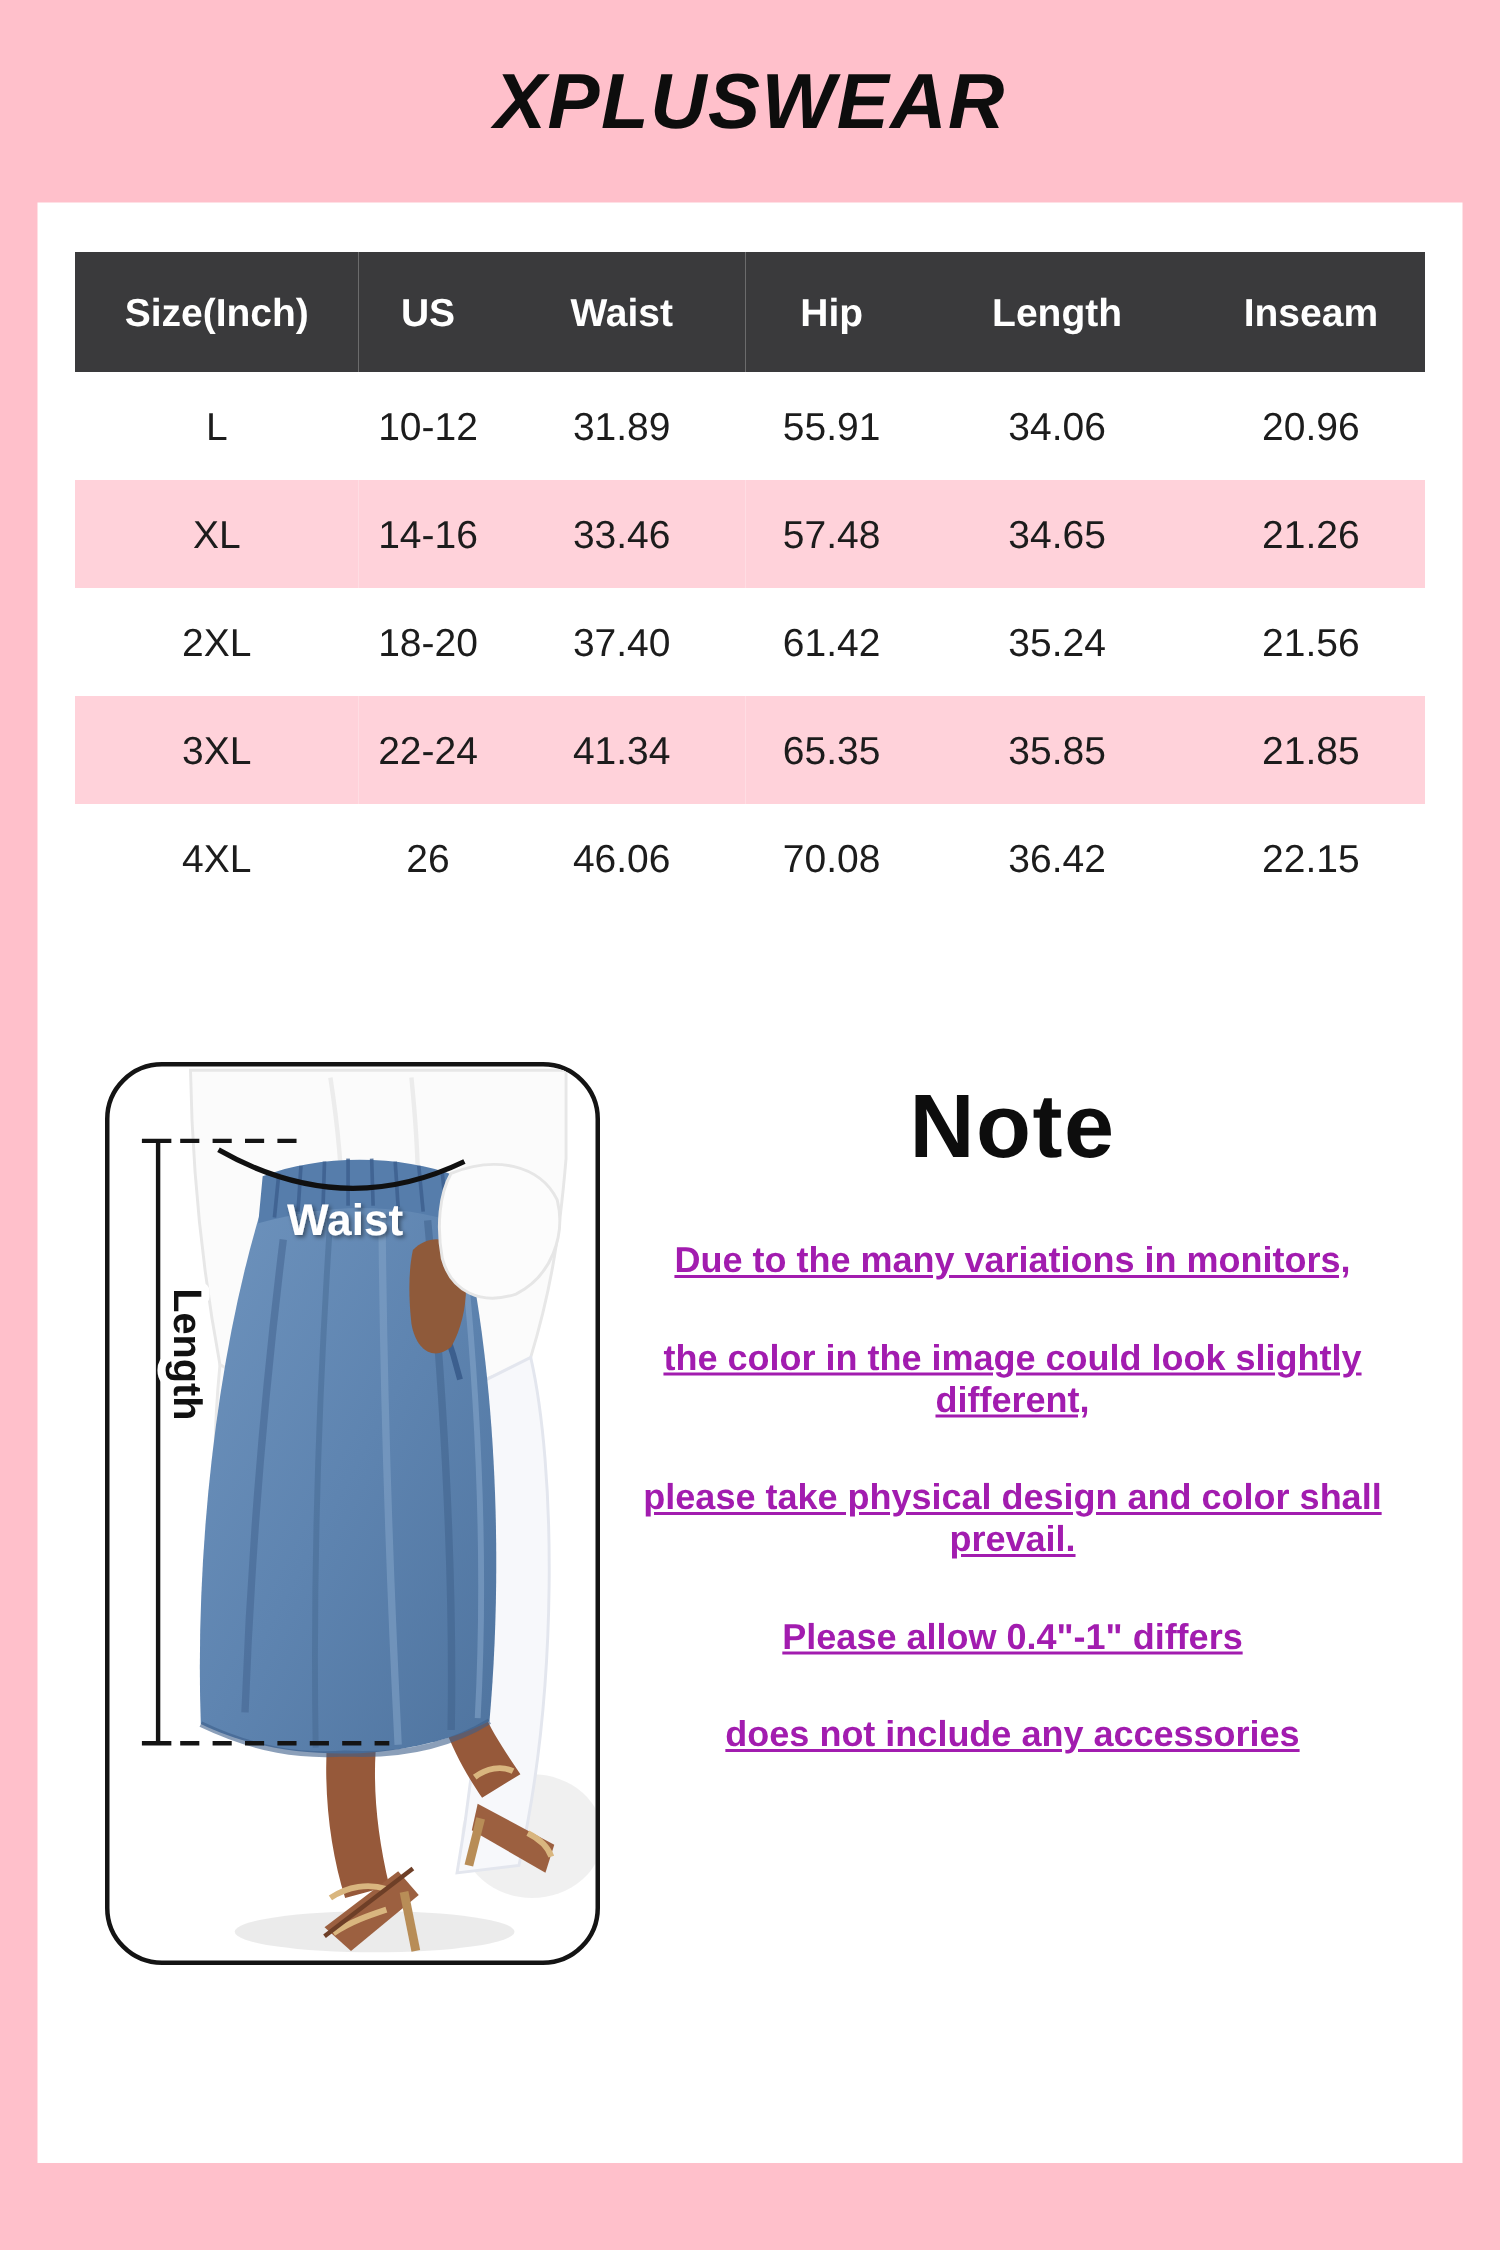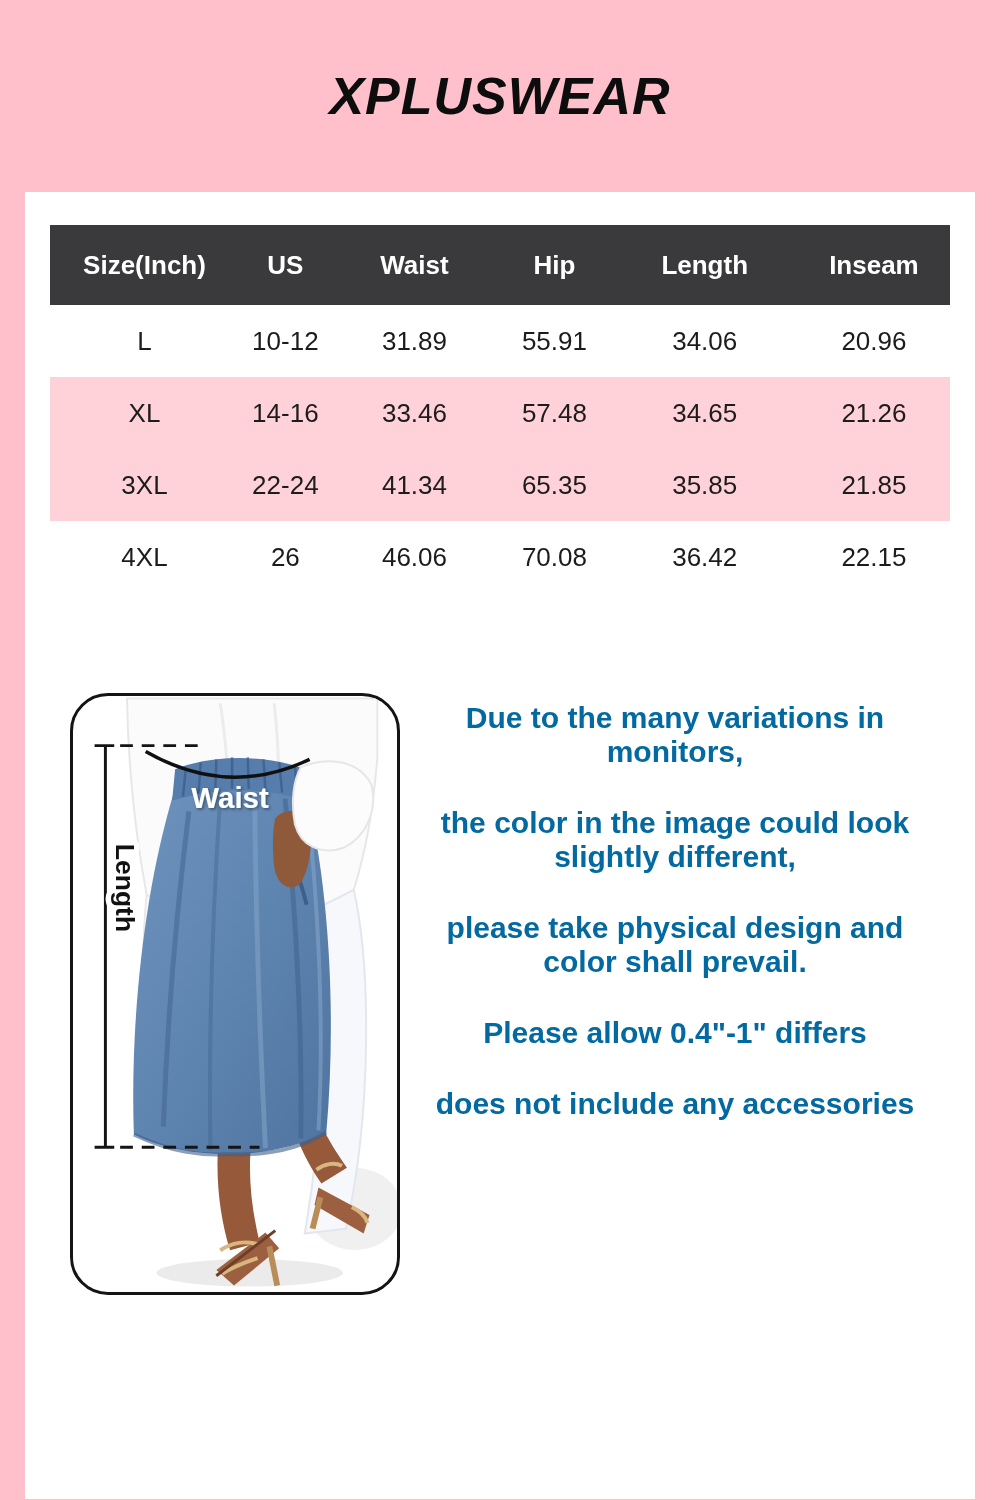--- a/index.html
+++ b/index.html
@@ -1,37 +1,37 @@
 <!DOCTYPE html>
 <html><head>
 <meta charset="utf-8">
 <style>
   * { margin:0; padding:0; box-sizing:border-box; }
   html,body { width:1000px; }
   body { font-family:"Liberation Sans","DejaVu Sans",sans-serif; color:#141414; }
   .page { width:1000px; height:1500px; background:var(--page-pink,#FFC0CB); overflow:hidden; }
 
-  .brand-header { height:192px; display:flex; align-items:center; justify-content:center; }
+  .brand-header { height:135px; display:flex; align-items:center; justify-content:center; }
   .logo { font-size:52px; font-weight:900; font-style:italic; letter-spacing:1px; color:#0d0d0d; }
 
   .card { width:950px; height:1307px; margin:0 auto; background:#ffffff; padding:33px 25px 0 25px; }
 
   table { width:900px; border-collapse:collapse; table-layout:fixed; text-align:center; }
   thead th { background:var(--header-dark,#3A3A3C); color:#ffffff; height:80px; font-size:26px; font-weight:bold; }
   tbody td { height:72px; font-size:26px; color:#1c1c1c; }
   tbody tr.alt { background:var(--row-pink,#FFD2DA); }
 
   .bottom { margin-top:100px; display:flex; align-items:flex-start; }
   .photo-card { flex:none; width:330px; height:602px; margin-left:20px; border:3px solid #141414;
                 border-radius:38px; overflow:hidden; background:#fff; }
   .photo-card svg { display:block; width:100%; height:100%; }
 
   .note-col { flex:1; text-align:center; padding:8px 10px 0 10px; }
   .note-title { font-size:60px; font-weight:800; color:#0d0d0d; margin-bottom:42px; letter-spacing:1px; }
-  .note-col p { font-size:30px; font-weight:600; color:#0369a1; margin-bottom:37px; }
+  .note-col p { font-size:24px; font-weight:600; color:#a21caf; margin-bottom:37px;text-decoration:underline; }
 
   svg text { font-family:"Liberation Sans","DejaVu Sans",sans-serif; }
 </style>
 </head>
 <body>
 
 <div class="page" style="--page-pink: #FFC0CB; --row-pink: #FFD2DA; --header-dark: #3A3A3C;">
 
   <header class="brand-header">
     <div class="logo">XPLUSWEAR</div>
@@ -67,20 +67,28 @@
             <td>34.06</td>
             <td>20.96</td>
           </tr>
           <tr class="alt">
             <td>XL</td>
             <td>14-16</td>
             <td>33.46</td>
             <td>57.48</td>
             <td>34.65</td>
             <td>21.26</td>
+          </tr>
+          <tr>
+            <td>2XL</td>
+            <td>18-20</td>
+            <td>37.40</td>
+            <td>61.42</td>
+            <td>35.24</td>
+            <td>21.56</td>
           </tr>
           <tr class="alt">
             <td>3XL</td>
             <td>22-24</td>
             <td>41.34</td>
             <td>65.35</td>
             <td>35.85</td>
             <td>21.85</td>
           </tr>
           <tr>
@@ -161,20 +169,21 @@
             <line x1="48" y1="457" x2="190" y2="457" stroke-width="3" stroke-dasharray="13 9"></line>
           </g>
           <path d="M74,54 Q158,102 241,62" fill="none" stroke="#101010" stroke-width="3.5"></path>
 
           <text x="160" y="112" text-anchor="middle" font-size="30" font-weight="600" fill="#ffffff" filter="url(#ds)">Waist</text>
           <text transform="translate(44,148) rotate(90)" font-size="27" font-weight="600" fill="#111111" style="paint-order:stroke; stroke:#ffffff; stroke-width:11; stroke-linejoin:round;">Length</text>
         </svg>
       </figure>
 
       <aside class="note-col">
+        <h2 class="note-title">Note</h2>
         <div>
             <p>Due to the many variations in monitors,</p>
             <p>the color in the image could look slightly different,</p>
             <p>please take physical design and color shall prevail.</p>
             <p>Please allow 0.4"-1" differs</p>
             <p>does not include any accessories</p>
           </div>
       </aside>
 
     </section>

